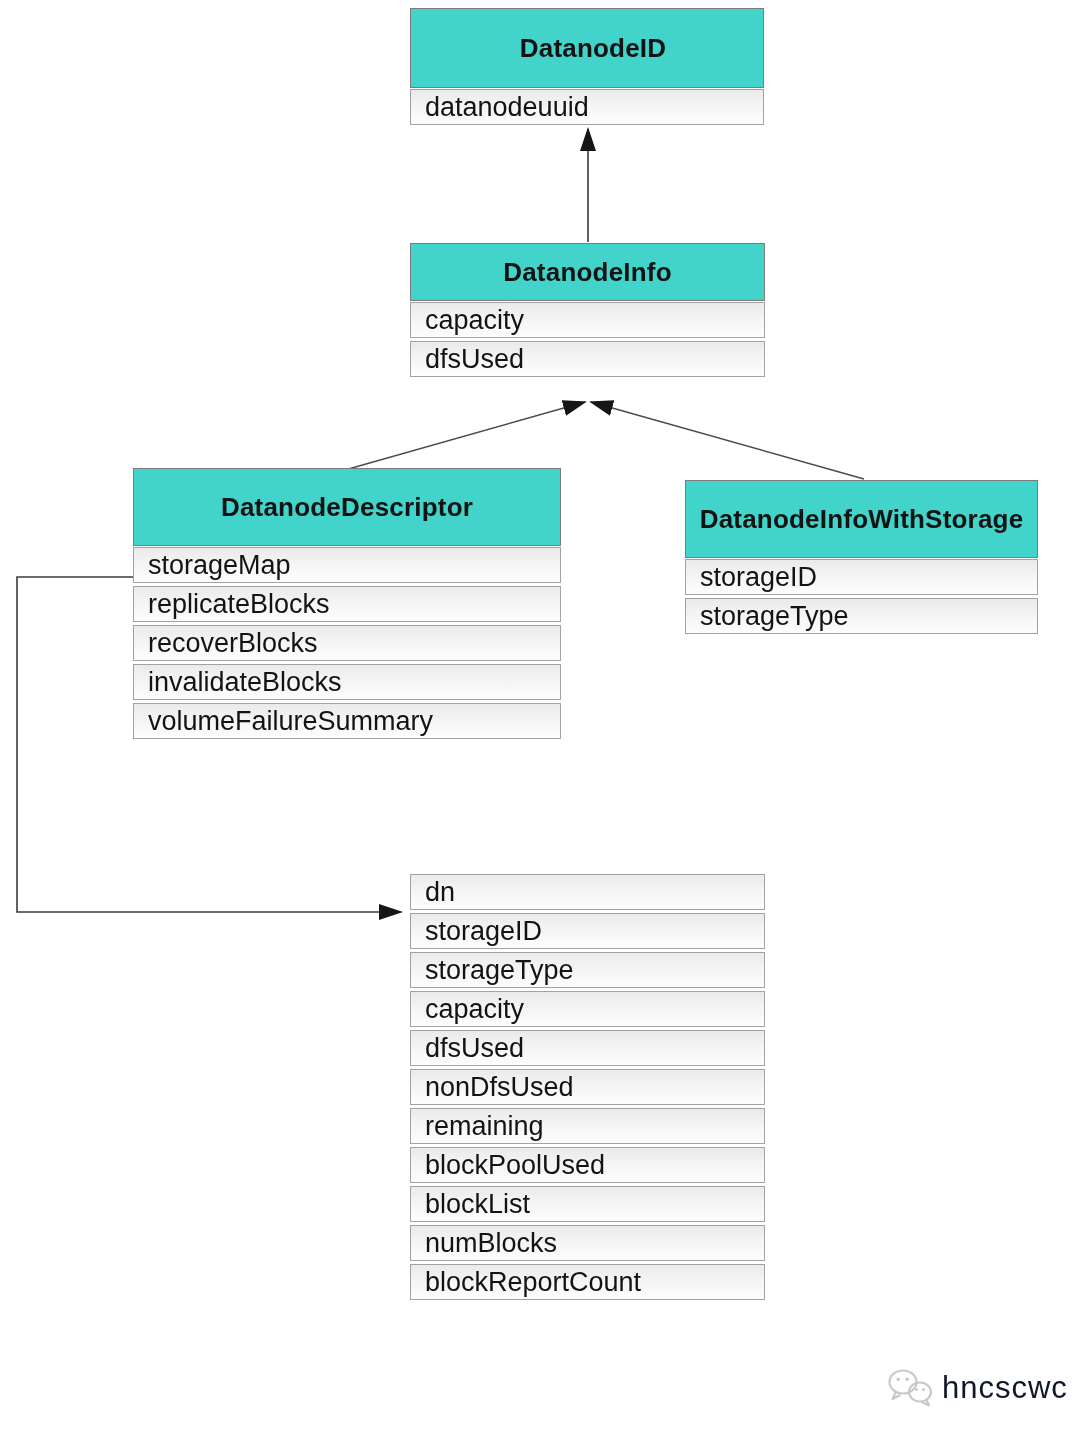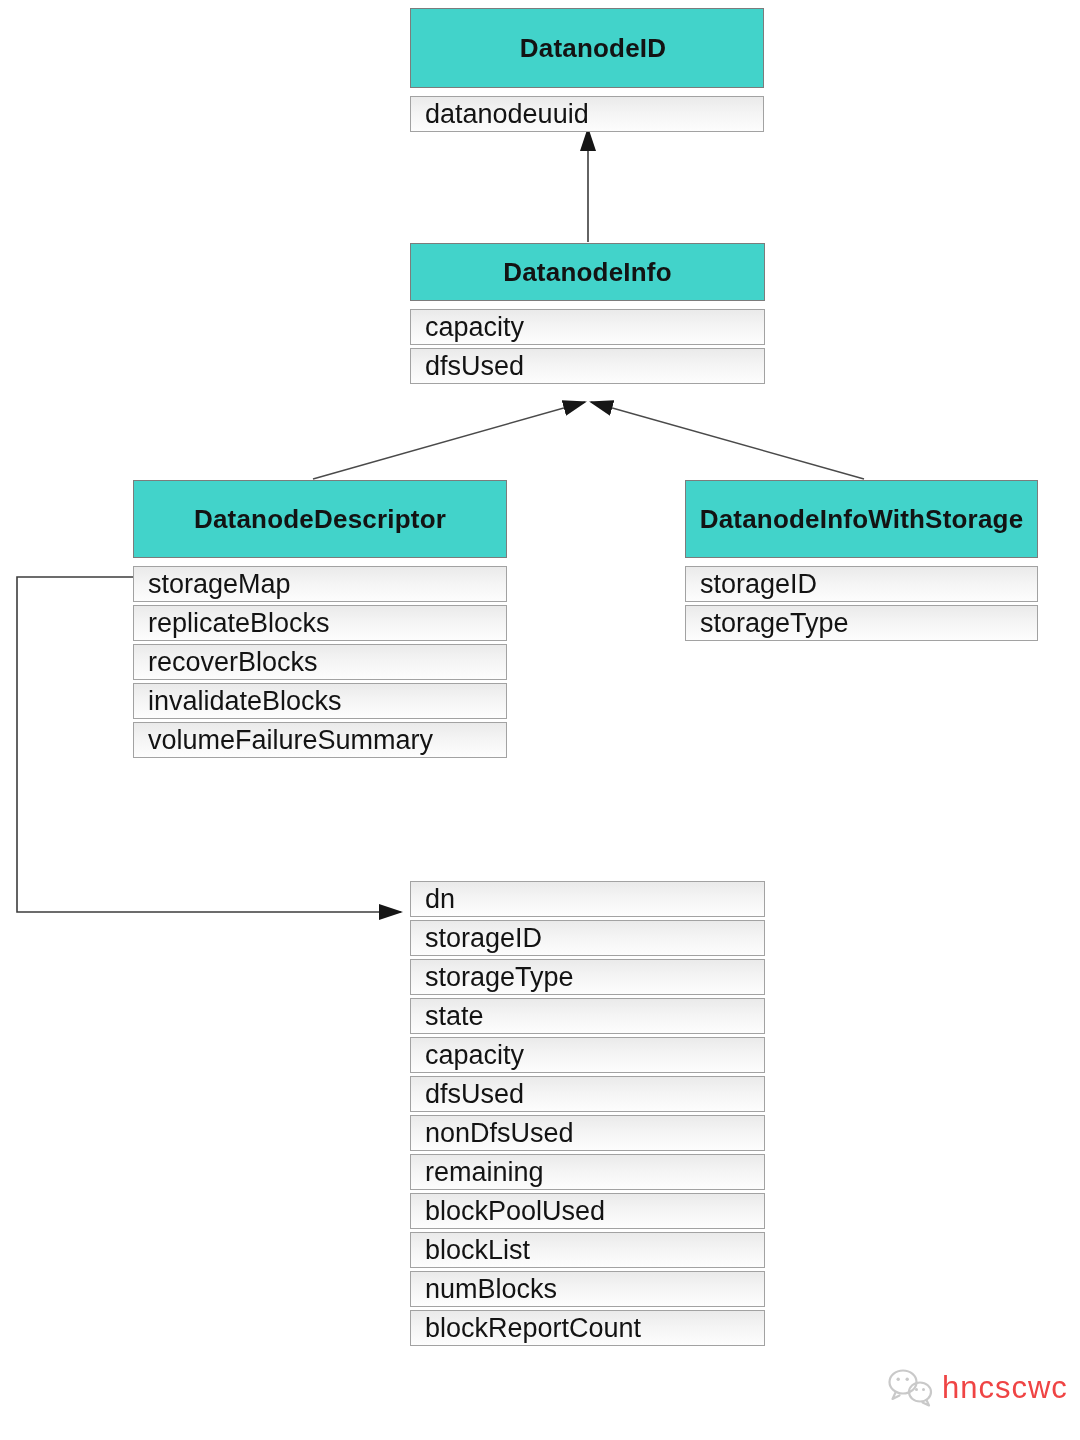--- a/index.html
+++ b/index.html
@@ -13,36 +13,36 @@
   .canvas { position: absolute; left: 0; top: 0; width: 1080px; height: 1440px; background: #fff; }
   svg.edges { position: absolute; left: 0; top: 0; z-index: 1; }
   .uml-box { position: absolute; z-index: 2; }
   .uml-header {
     background: #42d3ca;
     border: 1px solid #7c7c7c;
     display: flex; align-items: center; justify-content: center;
     font-size: 26px; font-weight: 700; color: #131313;
     letter-spacing: 0.2px;
   }
-  .uml-fields { display: flex; flex-direction: column; gap: 3px; margin-top: 8px; }
+  .uml-fields { display: flex; flex-direction: column; gap: 3px; margin-top: 1px; }
   .uml-field {
     height: 36px;
     background: linear-gradient(180deg, #eaeaea 0%, #f4f4f4 45%, #fdfdfd 100%);
     border: 1px solid #a2a2a2;
     font-size: 27px; color: #131313;
     display: flex; align-items: center;
     padding-left: 14px;
     white-space: nowrap;
   }
   .watermark {
     position: absolute; left: 886px; top: 1367px; z-index: 3;
     display: flex; align-items: center; gap: 8px;
   }
   .wm-text {
-    font-size: 31px; color: #ef4444;
+    font-size: 31px; color: #0f172a;
     text-shadow: 1px 1px 0 #ffffff;
     letter-spacing: 1px;
   }
 </style>
 </head>
 <body>
 
 <div class="canvas">
 
   <svg class="edges" width="1080" height="1440" viewBox="0 0 1080 1440">
@@ -69,21 +69,21 @@
   </div>
 
   <div class="uml-box" style="left:410px; top:243px; width:355px;">
     <div class="uml-header" style="height:58px;">DatanodeInfo</div>
     <div class="uml-fields">
         <div class="uml-field">capacity</div>
         <div class="uml-field">dfsUsed</div>
       </div>
   </div>
 
-  <div class="uml-box" style="left:133px; top:480px; width:374px;">
+  <div class="uml-box" style="left:133px; top:468px; width:428px;">
     <div class="uml-header" style="height:78px;">DatanodeDescriptor</div>
     <div class="uml-fields">
         <div class="uml-field">storageMap</div>
         <div class="uml-field">replicateBlocks</div>
         <div class="uml-field">recoverBlocks</div>
         <div class="uml-field">invalidateBlocks</div>
         <div class="uml-field">volumeFailureSummary</div>
       </div>
   </div>
 
@@ -93,21 +93,20 @@
         <div class="uml-field">storageID</div>
         <div class="uml-field">storageType</div>
       </div>
   </div>
 
   <div class="uml-box" style="left:410px; top:873px; width:355px;">
     <div class="uml-fields">
         <div class="uml-field">dn</div>
         <div class="uml-field">storageID</div>
         <div class="uml-field">storageType</div>
-        <div class="uml-field">state</div>
         <div class="uml-field">capacity</div>
         <div class="uml-field">dfsUsed</div>
         <div class="uml-field">nonDfsUsed</div>
         <div class="uml-field">remaining</div>
         <div class="uml-field">blockPoolUsed</div>
         <div class="uml-field">blockList</div>
         <div class="uml-field">numBlocks</div>
         <div class="uml-field">blockReportCount</div>
       </div>
   </div>

